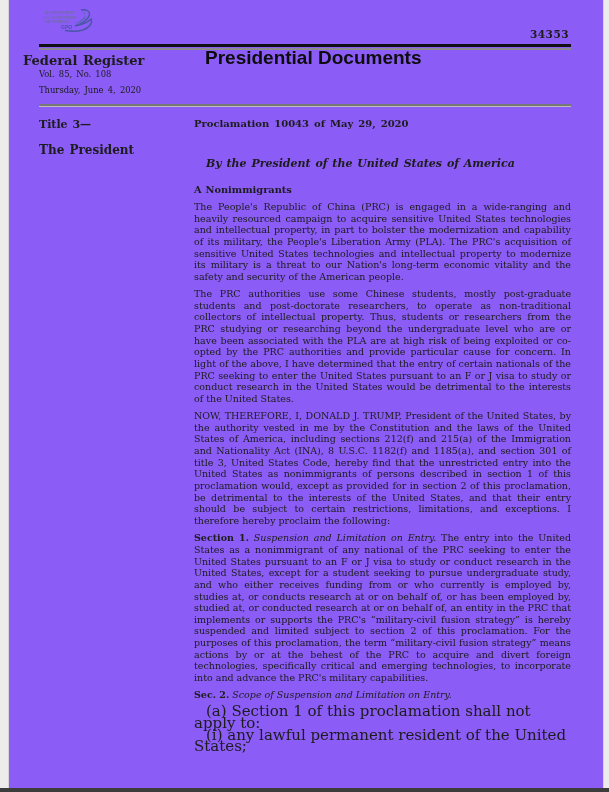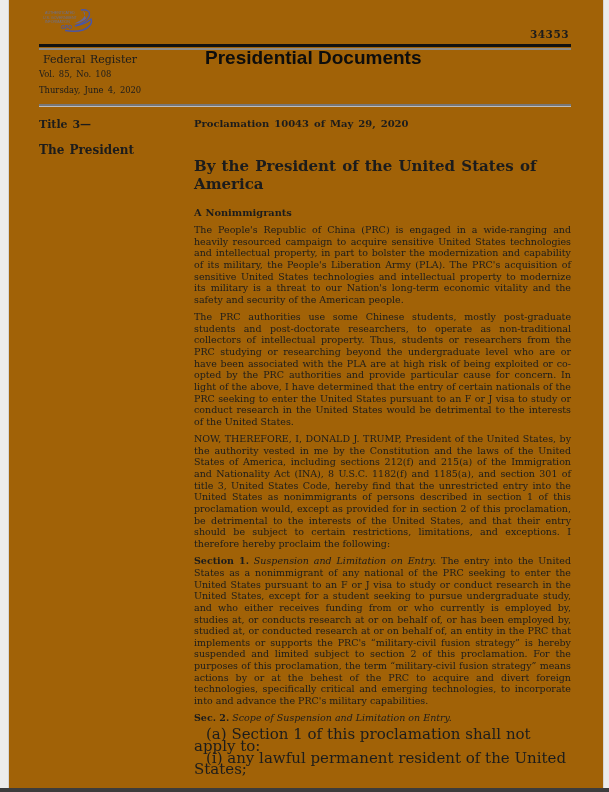--- a/index.html
+++ b/index.html
@@ -5,42 +5,42 @@
   html,body{margin:0;padding:0;}
   body{
     width:609px;height:792px;position:relative;
     background:#ececec;overflow:hidden;
     font-family:"DejaVu Serif", serif;
     color:#1c1c1c;
     -webkit-font-smoothing:antialiased;
   }
   #sheet{
     position:absolute;left:8px;top:0;width:596px;height:788px;
-    background:#a16207;
+    background:#8b5cf6;
     border-left:1px solid #d6d6d6;border-right:1px solid #d6d6d6;
     box-sizing:border-box;
   }
   #bottom-bar{
     position:absolute;left:0;bottom:0;width:609px;height:4px;
     background:#3c3c3c;
   }
   
   #gpo-logo{position:absolute;left:28px;top:8px;width:62px;height:34px;}
   #page-number{
     position:absolute;right:34px;top:28px;
     font-size:10.5px;font-weight:bold;letter-spacing:.5px;
   }
   #masthead-rule{
     position:absolute;left:30px;top:44px;width:532px;height:6px;
   }
   #masthead-rule .r1{height:2.5px;background:#111;}
   #masthead-rule .r2{height:1.5px;background:#8a8a8a;margin-top:1.5px;}
   #fr-name{
-    position:absolute;left:34px;top:53px;
-    font-size:11px;font-weight:normal;word-spacing:1px;
+    position:absolute;left:14px;top:53px;
+    font-size:13px;font-weight:bold;word-spacing:1px;
   }
   #fr-vol{
     position:absolute;left:30px;top:69px;
     font-size:8.4px;word-spacing:1.5px;
   }
   #fr-date{
     position:absolute;left:30px;top:85px;
     font-size:8.4px;word-spacing:1.5px;
   }
   #section-heading{
@@ -68,22 +68,23 @@
   .proc-number{
     font-size:10px;font-weight:bold;word-spacing:1.5px;
     margin:0 0 28px 0;
   }
   .proc-title{
     font-size:12.3px;font-weight:bold;line-height:14.6px;
     word-spacing:2px;text-align:justify;
     margin:0 0 21px 0;
   }
   .byline{
-    font-size:15px;font-weight:bold;word-spacing:1px;
-    margin:0 0 14px 0;
+    font-size:11px;font-weight:bold;word-spacing:1px;
+    margin:0 0 14px 12px;
+    font-style:italic;
   }
   .proc-heading{
     font-size:9.8px;font-weight:bold;word-spacing:.5px;
     margin:0 0 6px 0;
   }
   .para{
     font-size:9.5px;line-height:11.65px;text-align:justify;
     margin:0 0 5.5px 0;
   }
   .para:last-child{margin-bottom:0;}

